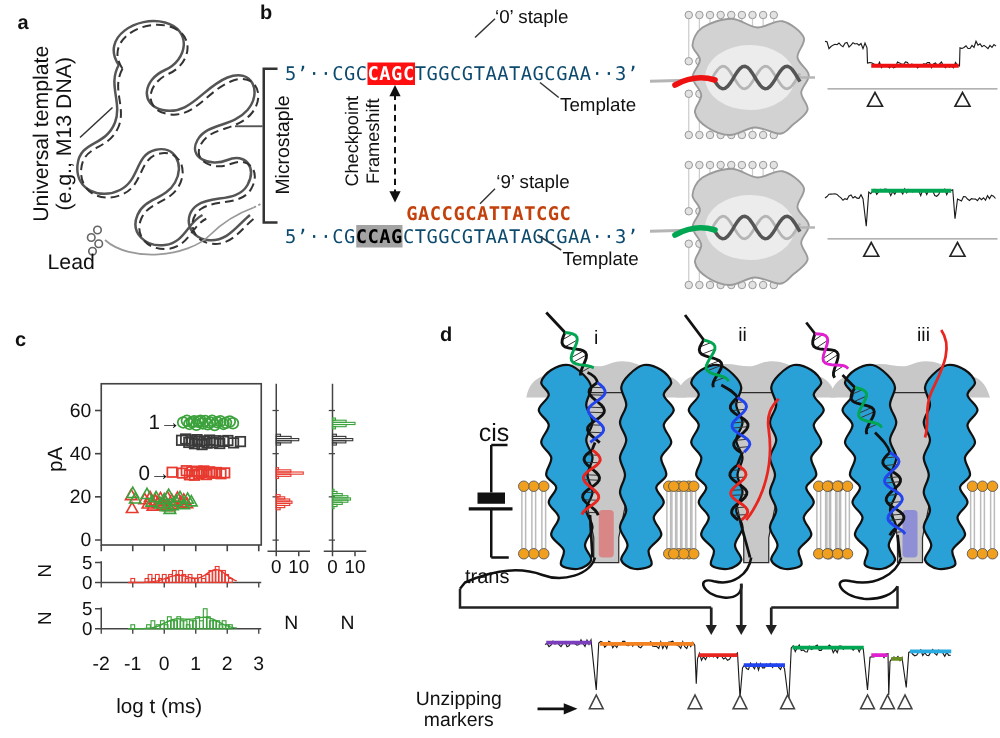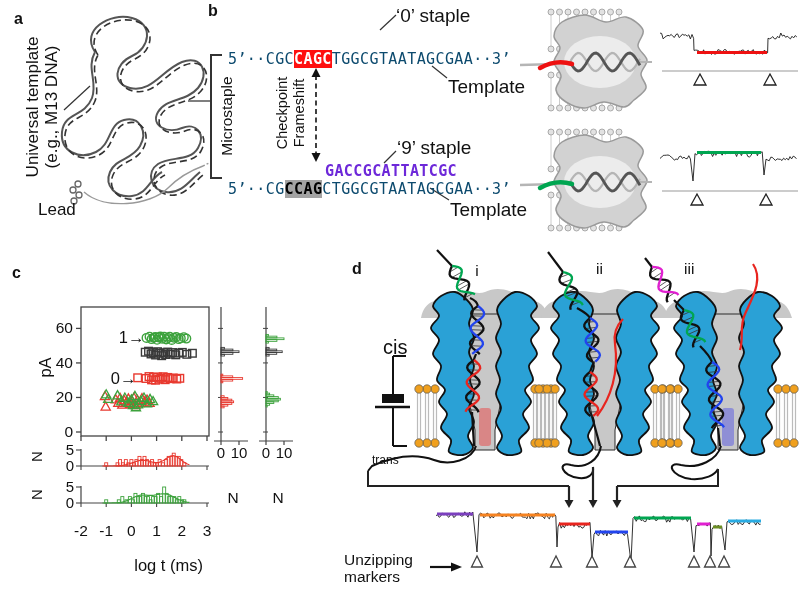--- a/index.html
+++ b/index.html
@@ -5,24 +5,24 @@
   html,body{margin:0;padding:0;background:#fff;}
   .stage{position:relative;width:800px;height:590px;background:#fff;overflow:hidden;
          font-family:"Liberation Sans",sans-serif;color:#111;}
   .lbl{position:absolute;white-space:nowrap;}
   .panel-letter{font-weight:bold;font-size:16px;}
   .vblock{position:absolute;text-align:center;transform:rotate(-90deg);transform-origin:50% 50%;}
   .seq{font-family:"DejaVu Sans Mono",monospace;font-size:15px;letter-spacing:.4px;white-space:nowrap;}
   .seq-gray{color:#0c4a6e;}
   .stp{font-weight:bold;}
   .stp-red{color:#ee0000;}
-  .stp-green{color:#6d28d9;}
+  .stp-green{color:#c2410c;}
   .box-red{background:#ff0f0f;color:#ffffff;font-weight:bold;}
   .box-green{background:#a3a3a3;color:#000;font-weight:bold;}
-  .small{font-size:19px;}
+  .small{font-size:15px;}
   svg{position:absolute;left:0;top:0;}
 </style>
 </head>
 <body>
 
 <div class="stage">
 
   <svg id="art" width="800" height="590" viewBox="0 0 800 590">
     <g id="art-a">
         <path d="M95,52 C80,30 110,12 132,18 C154,24 150,48 132,56 C114,64 112,84 130,88 C152,93 162,70 182,62 C202,54 210,74 198,88 C186,102 166,98 158,112 C150,126 168,134 182,128 C196,122 206,134 198,148 C190,162 170,156 158,164 C146,172 150,190 166,192 C182,194 190,180 200,172 M95,52 C86,68 98,82 92,98 C84,118 64,112 62,132 C60,152 80,160 96,152 C112,144 108,124 124,120 C140,116 148,132 140,146 C132,160 116,158 110,172 C104,186 116,198 132,196 C148,194 150,178 162,172" fill="none" stroke="#555" stroke-width="2"></path>
@@ -702,25 +702,25 @@
   <div class="lbl small" style="left:448px;top:76px">Template</div>
 
   <div class="lbl small" style="left:397px;top:137px">‘9’ staple</div>
   <div class="lbl seq stp stp-green" style="left:325px;top:162px">GACCGCATTATCGC</div>
   <div class="lbl seq" style="left:228px;top:180px"><span class="seq-gray">5’··CG</span><span class="box-green">CCAG</span><span class="seq-gray">CTGGCGTAATAGCGAA··3’</span></div>
   <div class="lbl small" style="left:450px;top:199px">Template</div>
 
   <div class="vblock" style="left:20px;top:358px;width:50px;font-size:16.5px">pA</div>
   <div class="vblock" style="left:18px;top:448px;width:36px;font-size:15px">N</div>
   <div class="vblock" style="left:18px;top:486px;width:36px;font-size:15px">N</div>
-  <div class="lbl" style="left:93px;top:556px;width:110px;text-align:right;font-size:16.5px">log t (ms)</div>
+  <div class="lbl" style="left:93px;top:556px;width:110px;text-align:left;font-size:16.5px">log t (ms)</div>
 
   <div class="lbl" style="left:383px;top:336px;font-size:20px">cis</div>
-  <div class="lbl" style="left:372px;top:453px;font-size:12px">trans</div>
+  <div class="lbl" style="left:372px;top:453px;font-size:16px">trans</div>
   <div class="lbl" style="left:470px;top:262px;width:14px;text-align:center;font-size:15.5px">i</div>
-  <div class="lbl" style="left:585px;top:260px;width:18px;text-align:right;font-size:15.5px">ii</div>
-  <div class="lbl" style="left:684px;top:260px;width:24px;text-align:left;font-size:15.5px">iii</div>
-  <div style="position:absolute;left:344px;top:551px;width:102px;font-size:15.5px;line-height:17px">
+  <div class="lbl" style="left:585px;top:260px;width:18px;text-align:center;font-size:15.5px">ii</div>
+  <div class="lbl" style="left:720px;top:260px;width:24px;text-align:right;font-size:15.5px">iii</div>
+  <div style="position:absolute;left:316px;top:551px;width:102px;text-align:center;font-size:15.5px;line-height:17px">
     <div>Unzipping</div>
     <div>markers</div>
   </div>
 
 </div>
 
 </body></html>

